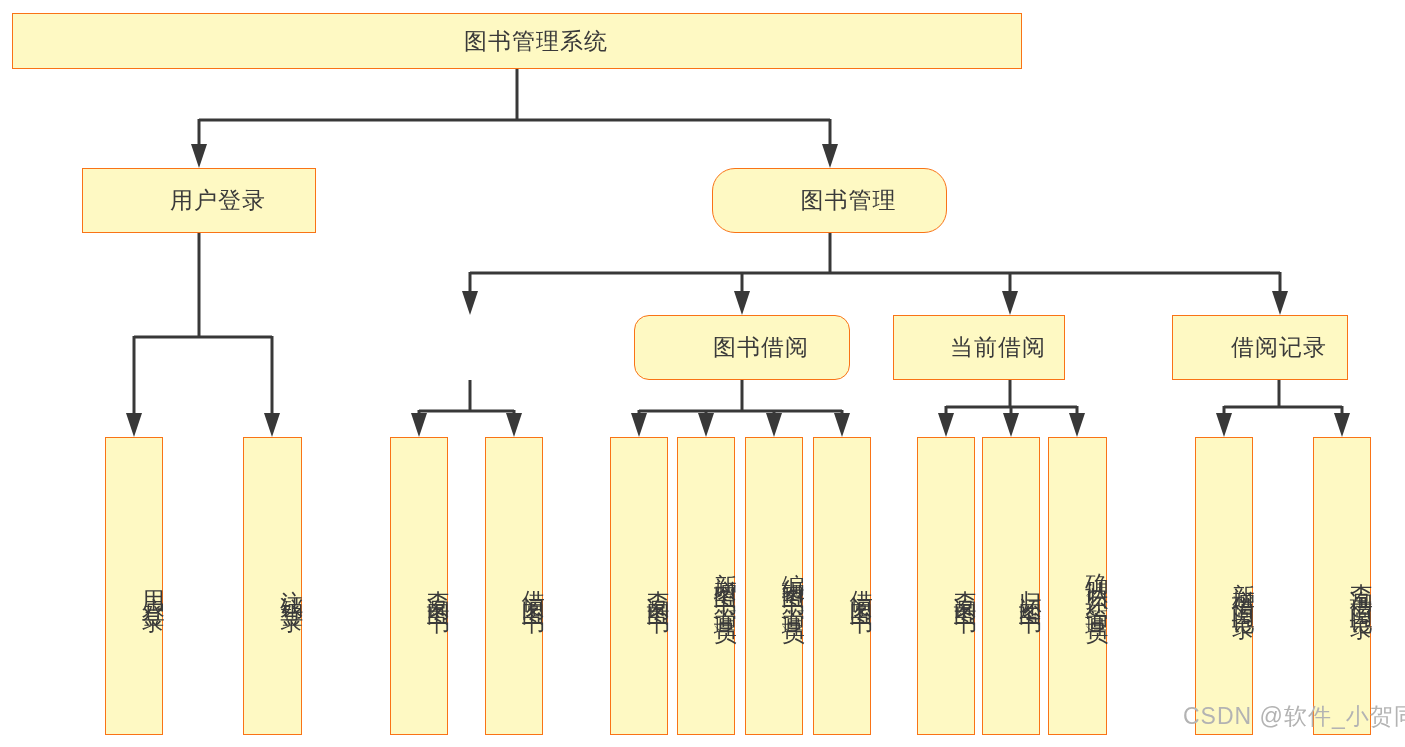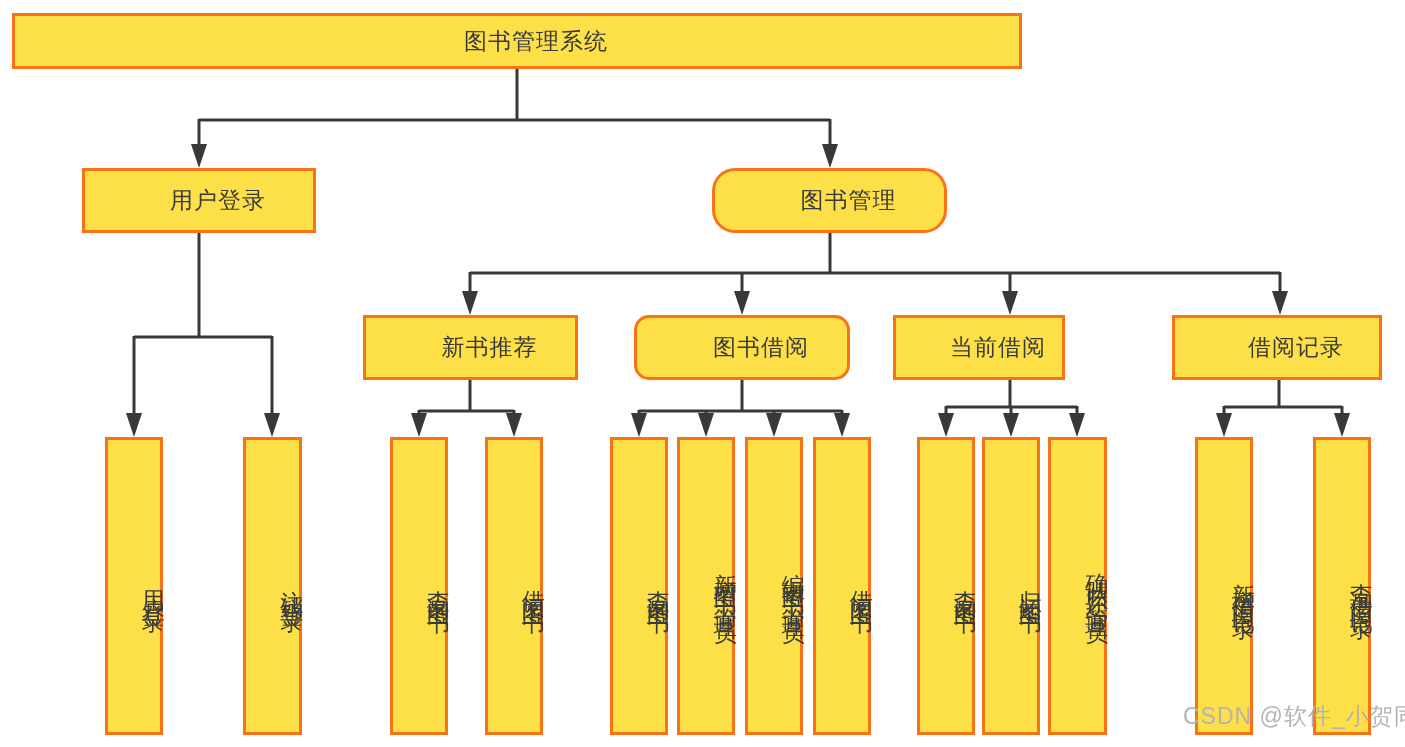--- a/index.html
+++ b/index.html
@@ -11,22 +11,22 @@
     font-family: "Liberation Sans", sans-serif;
     overflow: hidden;
   }
   #connectors {
     position: absolute;
     left: 0; top: 0;
     width: 1405px; height: 747px;
   }
   .box {
     position: absolute;
-    background: #fde047;
-    border: 3px solid #f97316;
+    background: #fef9c3;
+    border: 1px solid #f97316;
     box-sizing: border-box;
     display: flex;
     align-items: center;
     justify-content: center;
     color: #3a3a3a;
     padding-left: 38px;
   }
   .hbox { font-size: 23px; letter-spacing: 1px; }
   .root  { left: 12px;  top: 13px;  width: 1010px; height: 56px; }
   .lvl2  { top: 168px; height: 65px; }
@@ -129,30 +129,27 @@
     <span>图书管理系统</span>
   </div>
 
   <div class="box hbox lvl2" style="left:82px; width:234px;">
     <span>用户登录</span>
   </div>
   <div class="box hbox lvl2" style="left:712px; width:235px;border-radius:23px;">
     <span>图书管理</span>
   </div>
 
-  <div class="box hbox lvl3" style="left:363px; width:215px;">
-    <span>新书推荐</span>
-  </div>
   <div class="box hbox lvl3" style="left:634px; width:216px;border-radius:15px;">
     <span>图书借阅</span>
   </div>
   <div class="box hbox lvl3" style="left:893px; width:172px;">
     <span>当前借阅</span>
   </div>
-  <div class="box hbox lvl3" style="left:1172px; width:210px;">
+  <div class="box hbox lvl3" style="left:1172px; width:176px;">
     <span>借阅记录</span>
   </div>
 
   <div class="box leaf" style="left:105px; width:58px;">
     <span class="vlabel">用户登录</span>
   </div>
   <div class="box leaf" style="left:243px; width:59px;">
     <span class="vlabel">注销登录</span>
   </div>
 

